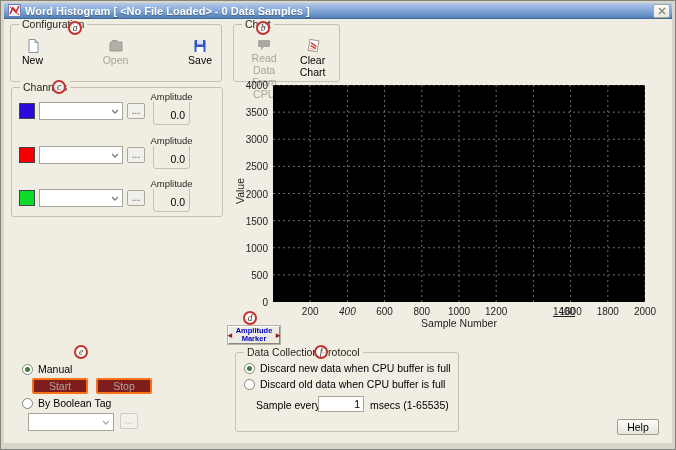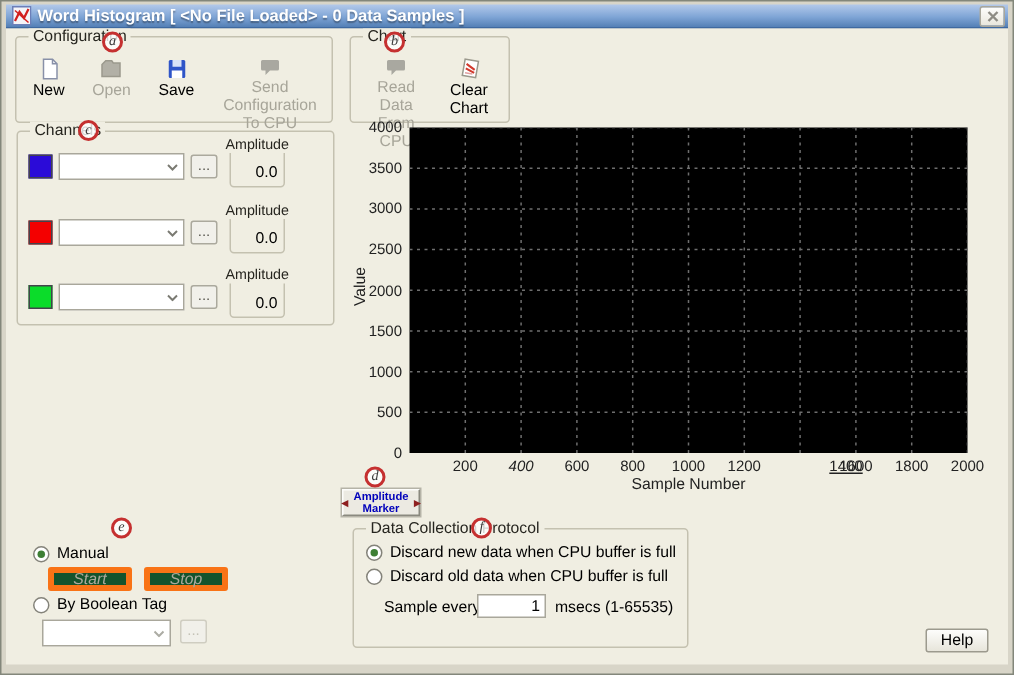--- a/index.html
+++ b/index.html
@@ -25,21 +25,21 @@
   .ampbox .cap{position:absolute;top:-6px;left:50%;transform:translateX(-50%);background:#F0EEE2;padding:0 2px;font-size:9.5px;color:#26251F;white-space:nowrap;}
   .ampbox .val{position:absolute;right:4px;bottom:3px;font-size:10.5px;color:#000;}
   .chan-row{position:absolute;display:flex;align-items:center;}
   .plot{position:absolute;left:269px;top:66px;width:372px;height:217px;background:#000;}
   .ytick{position:absolute;right:0;font-size:10px;color:#222;}
   .xtick{position:absolute;width:34px;text-align:center;font-size:10px;color:#222;}
   .axis-label{position:absolute;font-size:10.5px;color:#222;}
   .radio{width:11px;height:11px;border:1px solid #84837A;border-radius:50%;background:#fff;position:relative;flex:none;}
   .radio.checked::after{content:"";position:absolute;left:2px;top:2px;width:5px;height:5px;border-radius:50%;background:#3E7F35;}
   .radio-row{position:absolute;display:flex;align-items:center;gap:5px;font-size:10.5px;color:#000;white-space:nowrap;}
-  .push-btn{position:absolute;background:#14532d;border:4px solid #f97316;border-radius:2px;font-size:10.5px;color:#ABA99D;display:flex;align-items:center;justify-content:center;font-style:italic;}
+  .push-btn{position:absolute;background:#7f1d1d;border:2px solid #f97316;border-radius:2px;font-size:10.5px;color:#ABA99D;display:flex;align-items:center;justify-content:center;}
   .marker-btn{position:absolute;left:224px;top:307px;width:52px;height:18px;background:#ECEAE2;border:1px solid;border-color:#FDFDFB #8A897F #8A897F #FDFDFB;box-shadow:0 0 0 1px #B5B3A7;display:flex;align-items:center;justify-content:center;gap:2px;}
   .marker-btn .mtext{font-size:7.5px;line-height:1.1;color:#0000BB;text-align:center;font-weight:bold;}
   .marker-btn .marrow{font-size:8px;color:#8E1F1F;}
   .help-btn{position:absolute;left:613px;top:400px;width:42px;height:16px;background:linear-gradient(#FDFDFB,#E7E5DB);border:1px solid #9C9A8E;border-radius:2px;font-size:10.5px;color:#000;display:flex;align-items:center;justify-content:center;}
   .sample-input{position:absolute;width:46px;height:16px;border:1px solid #A9A79B;background:#fff;font-size:10.5px;text-align:right;padding:0 3px;color:#000;}
   .inline-label{position:absolute;font-size:10.5px;color:#000;white-space:nowrap;}
 </style>
 </head>
 <body>
 
@@ -76,26 +76,20 @@
           </svg>
           <span>Open</span>
         </div>
         <div class="tool-btn">
           <svg width="16" height="16">
             <rect x="2.5" y="2" width="11" height="12" rx="1" fill="#2F55C8"></rect>
             <rect x="5" y="2" width="6" height="4.5" fill="#D9E2F7"></rect>
             <rect x="4.5" y="9" width="7" height="5" fill="#fff"></rect>
           </svg>
           <span>Save</span>
-        </div>
-        <div class="tool-btn disabled" style="width:66px;">
-          <svg width="16" height="14">
-            <path d="M3 2 h10 a1 1 0 0 1 1 1 v5 a1 1 0 0 1 -1 1 h-5 l-3 3 v-3 h-2 a1 1 0 0 1 -1 -1 v-5 a1 1 0 0 1 1 -1 z" fill="#A9A8A0"></path>
-          </svg>
-          <span>Send Configuration To CPU</span>
         </div>
       </div>
     </div>
     <div class="ann" style="left:64px;top:2px;">a</div>
 
     <div class="groupbox" style="left:229px;top:5px;width:107px;height:58px;">
       <span class="group-caption">Chart</span>
       <div class="toolrow" style="justify-content:flex-start;gap:6px;padding:0 2px;">
         <div class="tool-btn disabled" style="width:50px;">
           <svg width="16" height="14">

